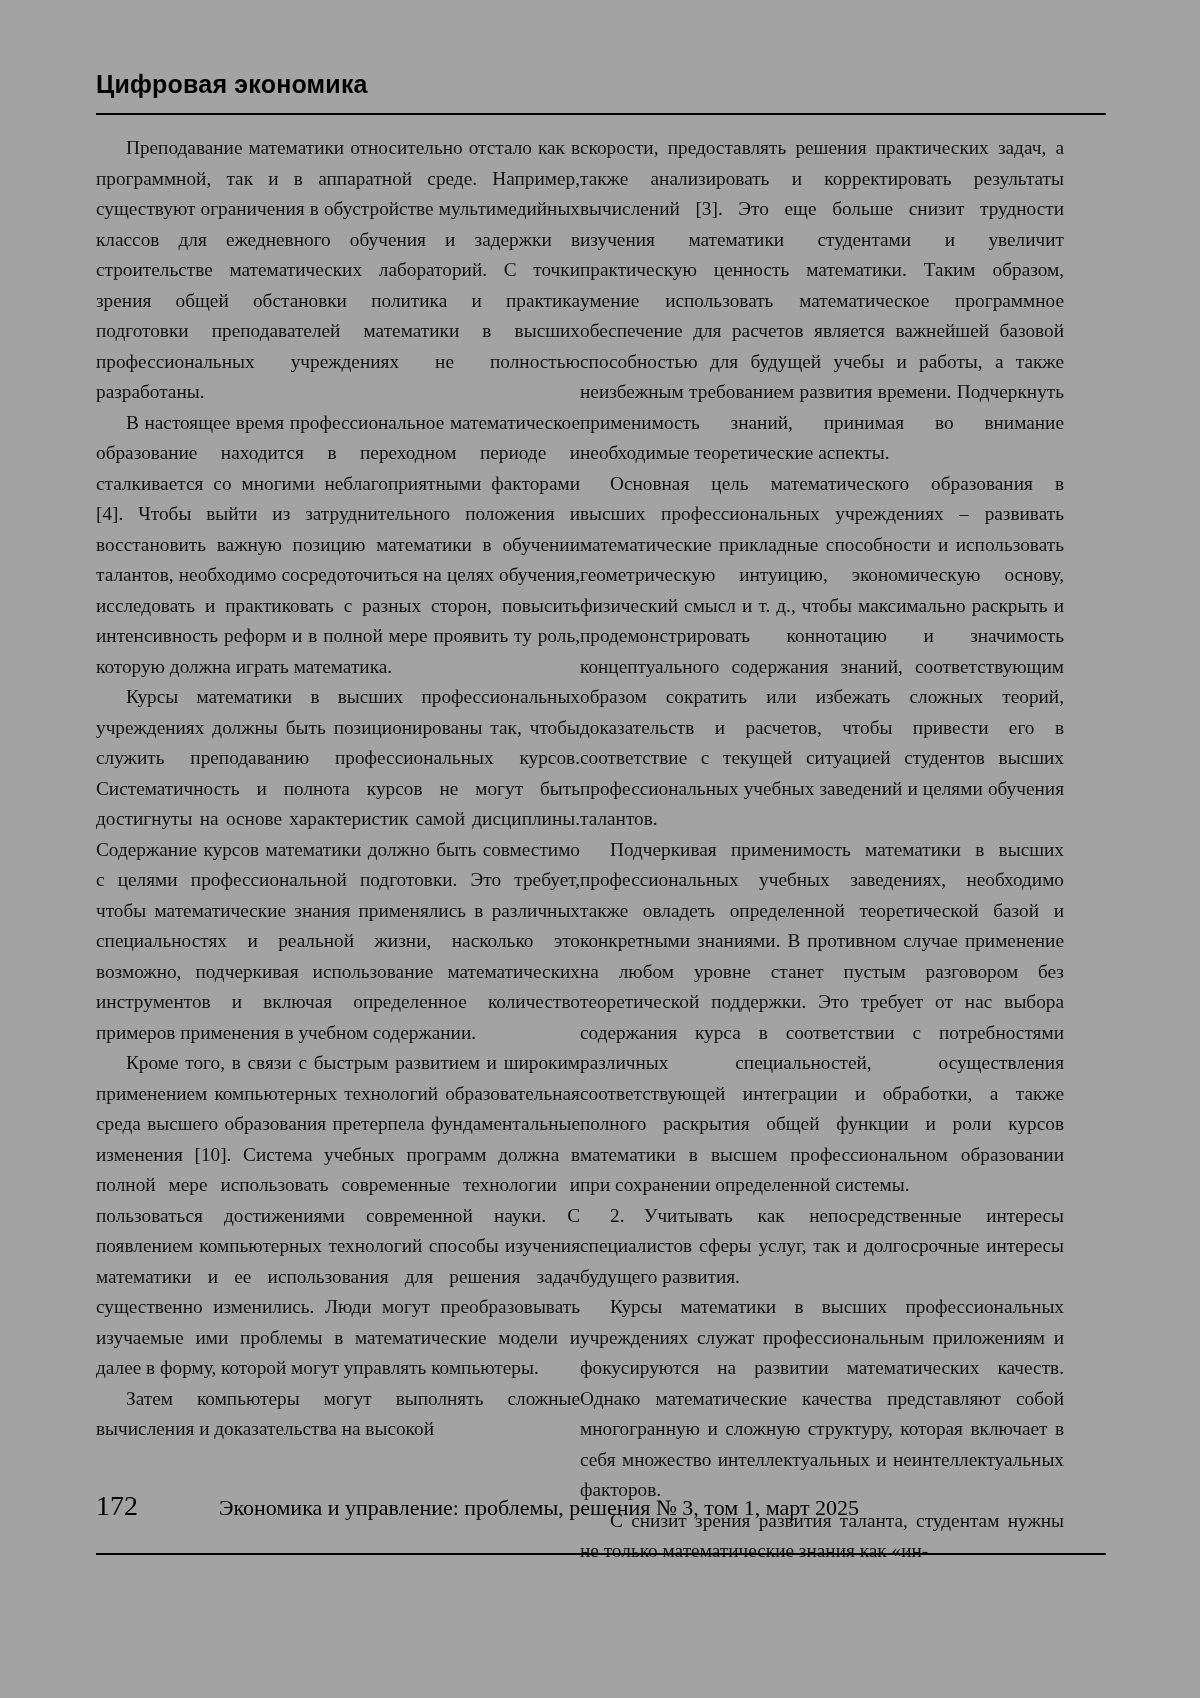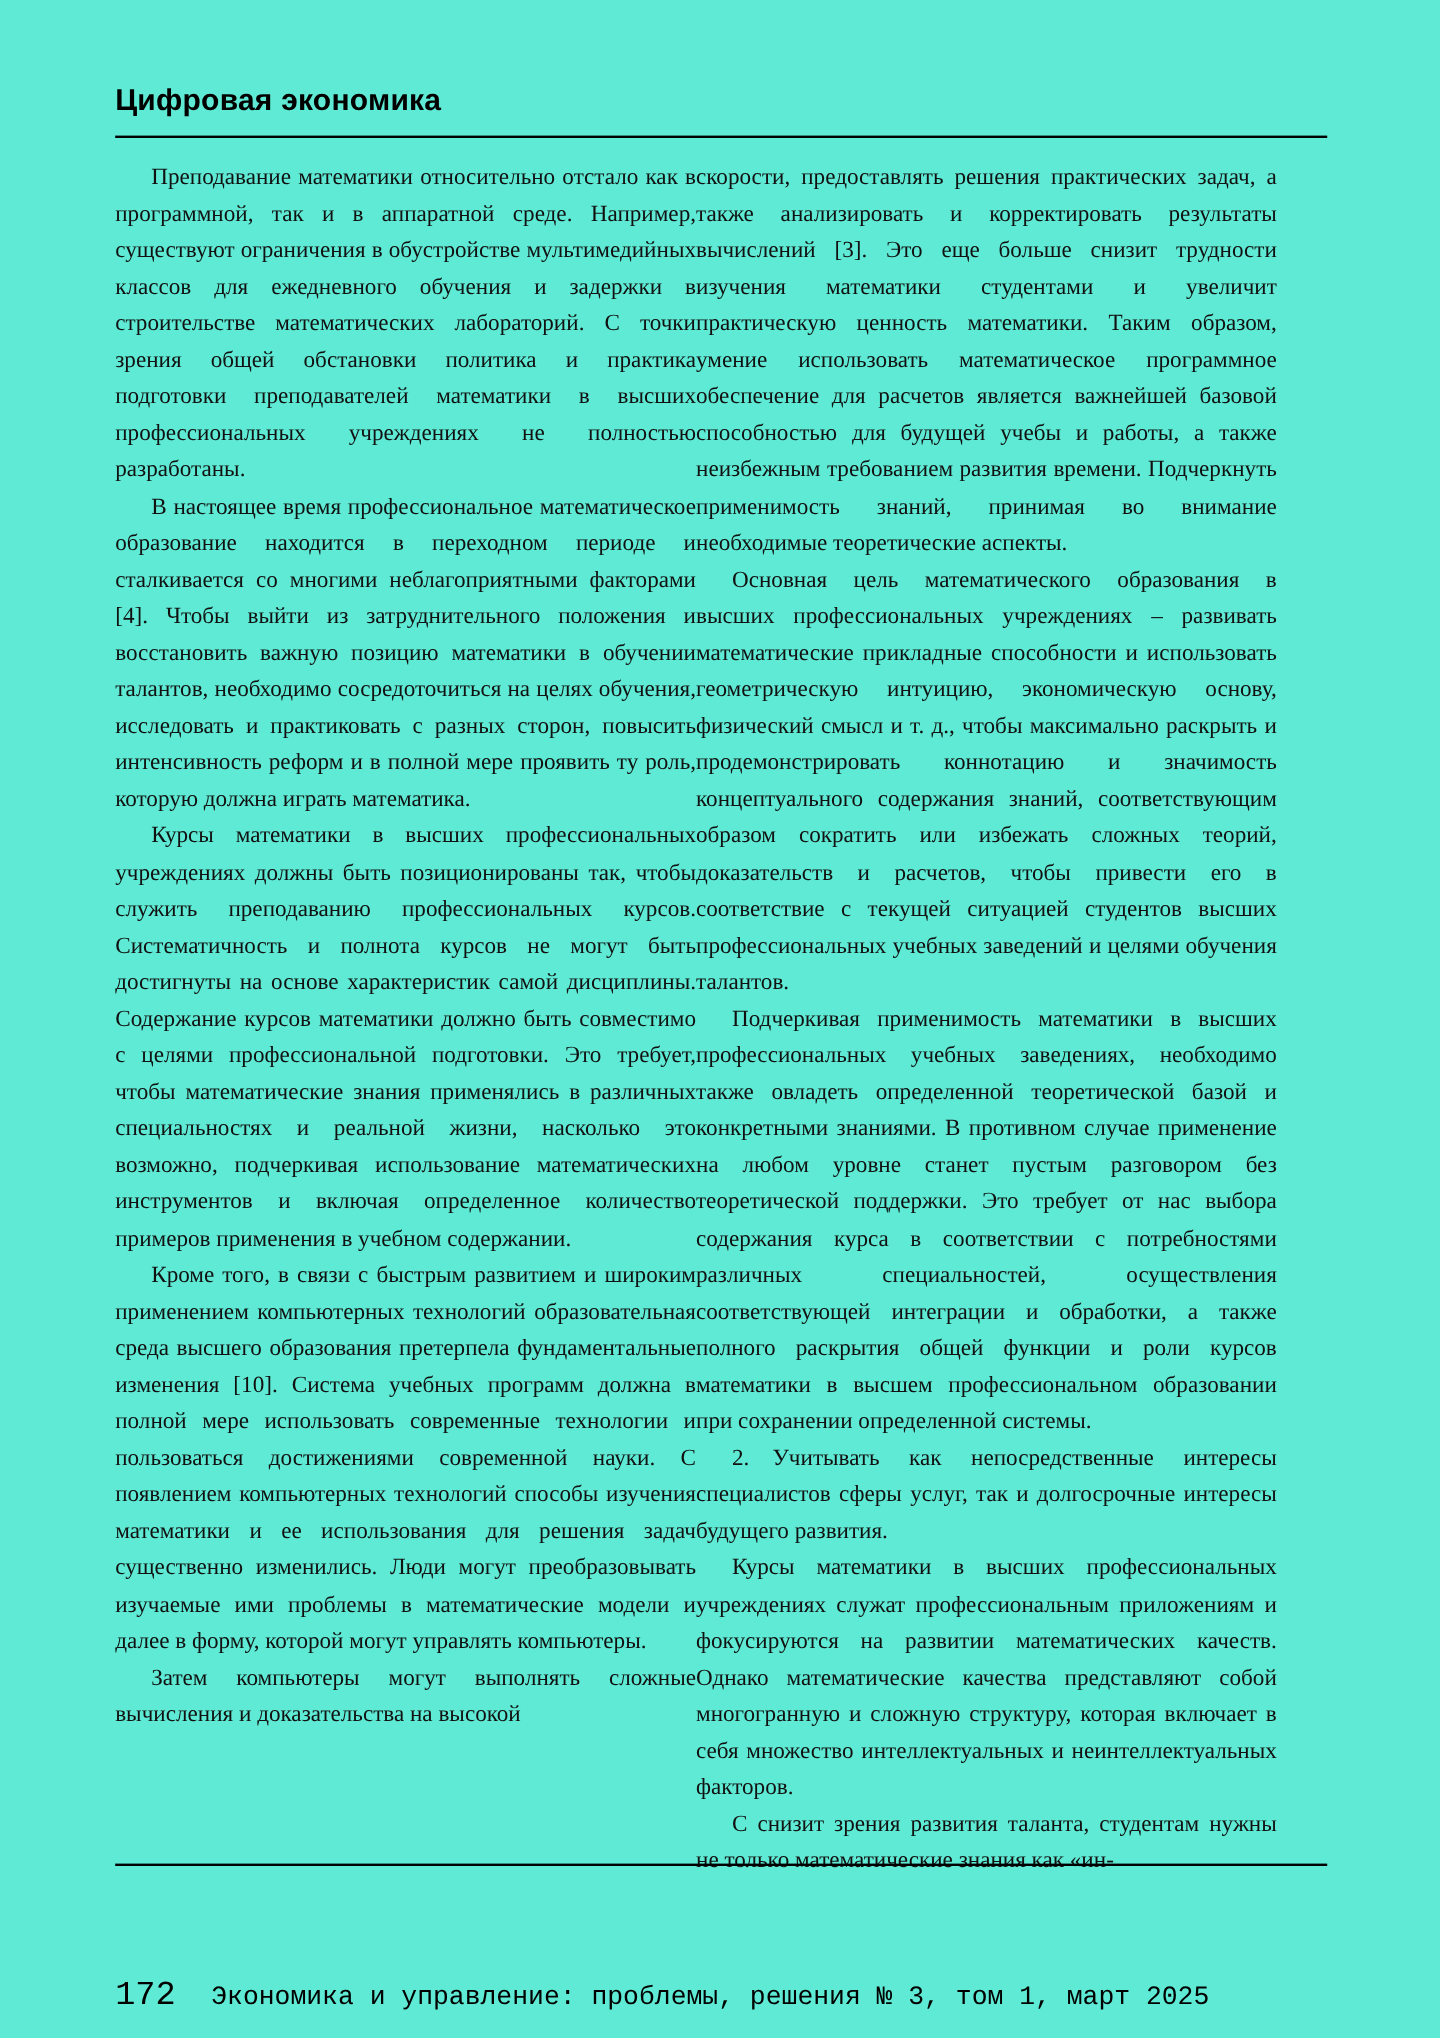--- a/index.html
+++ b/index.html
@@ -4,21 +4,21 @@
 <style>
   html, body {
     margin: 0;
     padding: 0;
     background: #ffffff;
   }
   .page {
     width: 1200px;
     height: 1698px;
     position: relative;
-    background: #5eead4;
+    background: #a3a3a3;
     box-sizing: border-box;
     font-family: "Liberation Serif", serif;
     color: #111111;
     overflow: hidden;
   }
   .header {
     position: absolute;
     left: 96px;
     top: 70px;
     width: 1010px;
@@ -68,25 +68,26 @@
     position: absolute;
     left: 96px;
     top: 1553px;
     width: 1010px;
     height: 2px;
     background: #000000;
   }
   .footer {
     position: absolute;
     left: 96px;
-    top: 1648px;
+    top: 1490px;
     width: 1010px;
     display: flex;
     align-items: baseline;
-    font-family: Liberation Mono, monospace;
+    font-family: Liberation Serif, serif;
+    gap: 43px;
   }
   .page-number {
     font-size: 28px;
     color: #000000;
     width: 120px;
   }
   .footer-center {
     flex: 1;
     font-size: 22px;
     color: #000000;

